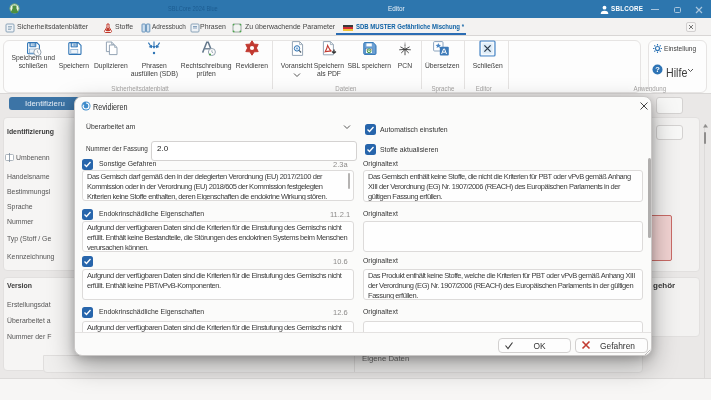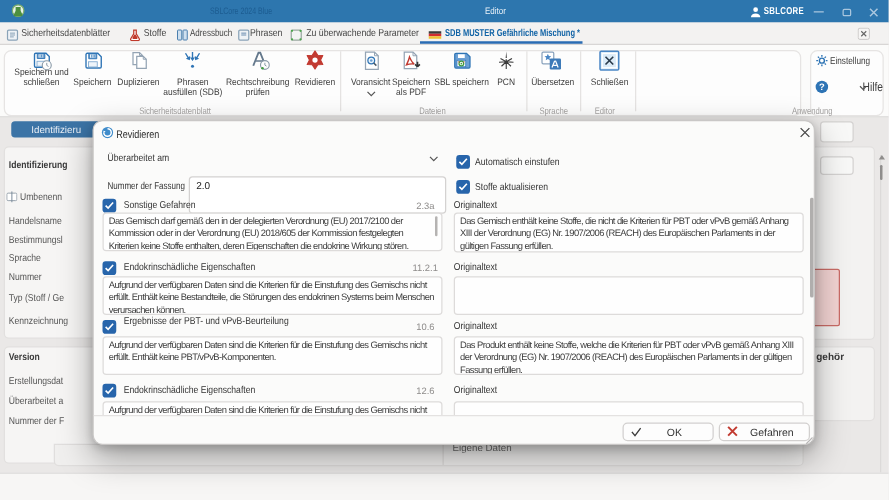--- a/index.html
+++ b/index.html
@@ -188,21 +188,21 @@
       <path d="M1 1.5l3 3 3-3" stroke="#555" stroke-width="1" fill="none"></path>
     </svg>
   <div class="chk" style="left:289.5px;top:26.5px">
       <svg width="9" height="9" viewBox="0 0 9 9">
         <path d="M1.5 4.5l2 2 4-4.5" stroke="#fff" stroke-width="1.3" fill="none"></path>
       </svg>
     </div>
   <div class="dlabel" style="left:305px;top:27.5px"><span class="sx" style="transform:scaleX(.86)">Automatisch einstufen</span></div>
 
   <div class="dlabel" style="left:11px;top:47px"><span class="sx" style="transform:scaleX(.8)">Nummer der Fassung</span></div>
-  <div class="dfield" style="left:76px;top:44px;width:206px;height:30px;line-height:14px;padding-left:5px">2.0</div>
+  <div class="dfield" style="left:76px;top:44px;width:206px;height:20px;line-height:14px;padding-left:5px">2.0</div>
   <div class="chk" style="left:289.5px;top:46.5px">
       <svg width="9" height="9" viewBox="0 0 9 9">
         <path d="M1.5 4.5l2 2 4-4.5" stroke="#fff" stroke-width="1.3" fill="none"></path>
       </svg>
     </div>
   <div class="dlabel" style="left:305px;top:47.5px"><span class="sx" style="transform:scaleX(.86)">Stoffe aktualisieren</span></div>
 
   <div class="abs" style="left:0;top:61px;width:576px;height:174px;overflow:hidden">
 
     <div class="chk" style="left:6.5px;top:0.5px">
@@ -226,21 +226,20 @@
     <div class="num" style="left:255px;top:52px">11.2.1</div>
     <div class="tbox" style="left:7px;top:62.5px;width:271.5px;height:31px">Aufgrund der verfügbaren Daten sind die Kriterien für die Einstufung des Gemischs nicht<br>erfüllt. Enthält keine Bestandteile, die Störungen des endokrinen Systems beim Menschen<br>verursachen können.</div>
     <div class="dlabel" style="left:288px;top:51px"><span class="sx" style="transform:scaleX(.86)">Originaltext</span></div>
     <div class="tbox" style="left:288px;top:62.5px;width:279.5px;height:31px"></div>
 
     <div class="chk" style="left:6.5px;top:97.5px">
         <svg width="9" height="9" viewBox="0 0 9 9">
           <path d="M1.5 4.5l2 2 4-4.5" stroke="#fff" stroke-width="1.3" fill="none"></path>
         </svg>
       </div>
-    <div class="dlabel" style="left:23.5px;top:94px"><span class="sx" style="transform:scaleX(.86)">Ergebnisse der PBT- und vPvB-Beurteilung</span></div>
     <div class="num" style="left:258px;top:99px">10.6</div>
     <div class="tbox" style="left:7px;top:110.5px;width:271.5px;height:31px">Aufgrund der verfügbaren Daten sind die Kriterien für die Einstufung des Gemischs nicht<br>erfüllt. Enthält keine PBT/vPvB-Komponenten.</div>
     <div class="dlabel" style="left:288px;top:98px"><span class="sx" style="transform:scaleX(.86)">Originaltext</span></div>
     <div class="tbox" style="left:288px;top:110.5px;width:279.5px;height:31px">Das Produkt enthält keine Stoffe, welche die Kriterien für PBT oder vPvB gemäß Anhang XIII<br>der Verordnung (EG) Nr. 1907/2006 (REACH) des Europäischen Parlaments in der gültigen<br>Fassung erfüllen.</div>
 
     <div class="chk" style="left:6.5px;top:148.5px">
         <svg width="9" height="9" viewBox="0 0 9 9">
           <path d="M1.5 4.5l2 2 4-4.5" stroke="#fff" stroke-width="1.3" fill="none"></path>
         </svg>
       </div>
@@ -364,16 +363,16 @@
     <g fill="none" stroke="#2e74b5" stroke-width="1.1">
       <circle cx="5.5" cy="5.5" r="2"></circle>
       <path d="M5.5 1v1.4M5.5 8.6V10M1 5.5h1.4M8.6 5.5H10M2.3 2.3l1 1M7.7 7.7l1 1M8.7 2.3l-1 1M3.3 7.7l-1 1"></path>
     </g>
   </svg>
 <div class="abs" style="left:664px;top:44px;font-size:8px;color:#3c3c3c"><span class="sx" style="transform:scaleX(.82)">Einstellung</span></div>
 <svg class="ricon" style="left:652px;top:64px" width="11" height="11" viewBox="0 0 11 11">
     <circle cx="5.5" cy="5.5" r="5" fill="#2e74b5"></circle>
     <text x="3.2" y="8.2" font-family="Liberation Sans" font-size="7.5" font-weight="bold" fill="#fff">?</text>
   </svg>
-<div class="abs" style="left:690px;top:65px;font-size:10px;color:#3c3c3c"><span class="sx" style="transform:scaleX(.82)">Hilfe</span></div>
+<div class="abs" style="left:666px;top:65px;font-size:13px;color:#3c3c3c"><span class="sx" style="transform:scaleX(.82)">Hilfe</span></div>
 <svg class="abs" style="left:687px;top:67.5px" width="7" height="5" viewBox="0 0 7 5">
     <path d="M1 1l2.5 2.5L6 1" stroke="#555" stroke-width="1" fill="none"></path>
   </svg>
 
 </body></html>

